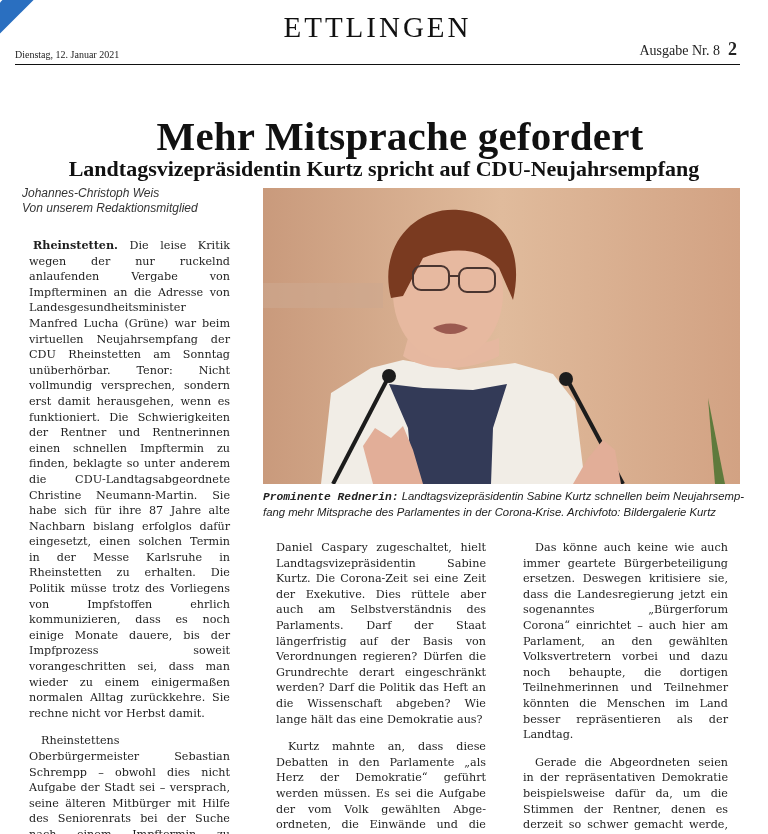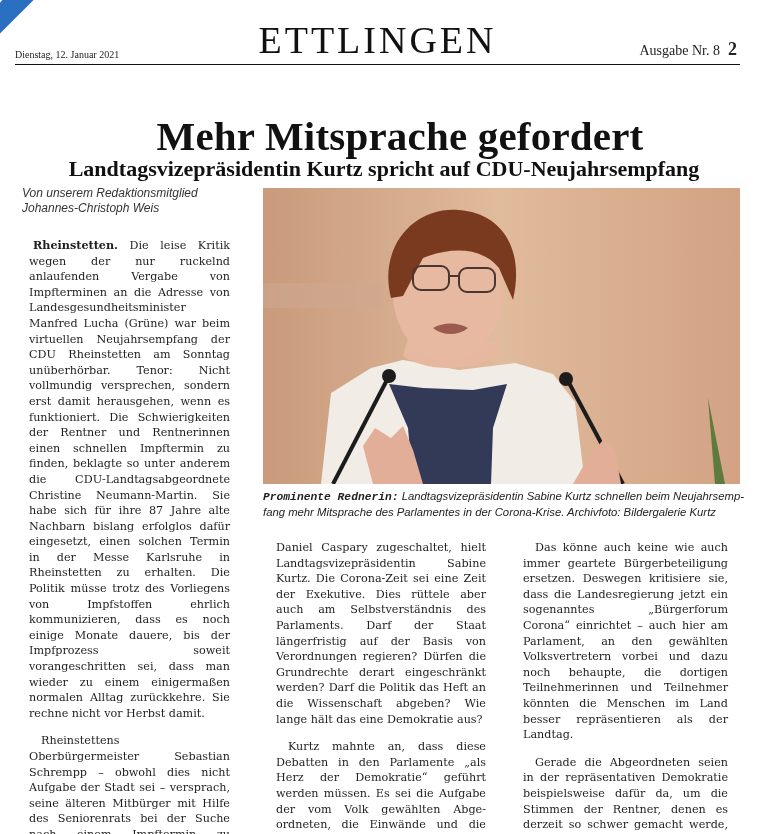--- a/index.html
+++ b/index.html
@@ -13,22 +13,22 @@
   }
   .masthead {
     position: absolute; left: 15px; top: 26px; width: 725px; height: 38px;
     border-bottom: 1.5px solid #111;
   }
   .mast-date {
     position: absolute; left: 0; bottom: 4px;
     font-family: "Liberation Serif", serif; font-size: 10px; color: #222;
   }
   .mast-title {
-    position: absolute; left: 0; right: 0; bottom: 2px; text-align: center;
-    font-family: "Liberation Serif", serif; font-size: 38px; letter-spacing: 3px; color: #111;
+    position: absolute; left: 0; right: 0; bottom: 20px; text-align: center;
+    font-family: "Liberation Serif", serif; font-size: 29px; letter-spacing: 3px; color: #111;
   }
   .mast-issue {
     position: absolute; right: 3px; bottom: 4px;
     font-family: "Liberation Serif", serif; font-size: 14px; color: #222;
   }
   .mast-issue .page-no { font-weight: bold; font-size: 18px; margin-left: 8px; }
 
   .headline {
     position: absolute; left: 0; width: 768px; top: 96px; text-align: center;
     font-family: "Liberation Serif", serif; font-weight: bold; font-size: 41px; color: #111;
@@ -75,22 +75,22 @@
   <span class="mast-title">ETTLINGEN</span>
   <span class="mast-issue">
     <span>Ausgabe Nr. 8</span><span class="page-no">2</span>
   </span>
 </header>
 
 <h1 class="headline" style="margin:16px">Mehr Mitsprache gefordert</h1>
 <h2 class="subheadline" style="margin:0">Landtagsvizepräsidentin Kurtz spricht auf CDU-Neujahrsempfang</h2>
 
 <div class="byline">
+  <div>Johannes-Christoph Weis</div>
   <div>Von unserem Redaktionsmitglied</div>
-  <div>Johannes-Christoph Weis</div>
 </div>
 
 <div class="col col1">
   <p class="first"><span class="dateline">Rheinstetten.</span> <span>Die leise Kritik wegen der nur ruckelnd anlaufenden Vergabe von Impfterminen an die Adresse von Landesgesundheitsminister Manfred Lucha (Grüne) war beim virtuellen Neu­jahrsempfang der CDU Rheinstetten am Sonntag unüberhörbar. Tenor: Nicht vollmundig versprechen, sondern erst damit herausgehen, wenn es funktio­niert. Die Schwierigkeiten der Rentner und Rentnerinnen einen schnellen Impftermin zu finden, beklagte so unter anderem die CDU-Landtagsabgeordne­te Christine Neumann-Martin. Sie habe sich für ihre 87 Jahre alte Nachbarn bis­lang erfolglos dafür eingesetzt, einen solchen Termin in der Messe Karlsruhe in Rheinstetten zu erhalten. Die Politik müsse trotz des Vorliegens von Impfstof­fen ehrlich kommunizieren, dass es noch einige Monate dauere, bis der Impfpro­zess soweit vorangeschritten sei, dass man wieder zu einem einigermaßen nor­malen Alltag zurückkehre. Sie rechne nicht vor Herbst damit.</span></p>
   <p>Rheinstettens Oberbürgermeister Se­bastian Schrempp – obwohl dies nicht Aufgabe der Stadt sei – versprach, seine älteren Mitbürger mit Hilfe des Senio­renrats bei der Suche nach einem Impf­termin zu unterstützen. Aber, so Schrempp, das gehe nicht sogleich. Zu­nächst müssten auch die Ehrenamtli­chen des Seniorenrats und aus dessen Umfeld darauf vorbereitet werden, ihren Mitbürgern beim Umgang mit den On­line-Formularen im „Anmelde-Dschun­gel“ beiseite zu stehen. Dazu benötige die Verwaltung zumindest ein, zwei Wo­chen.</p>
 
 </div>
 
 <figure class="photo" style="margin:0">
   <svg width="477" height="296" viewBox="0 0 477 296">

